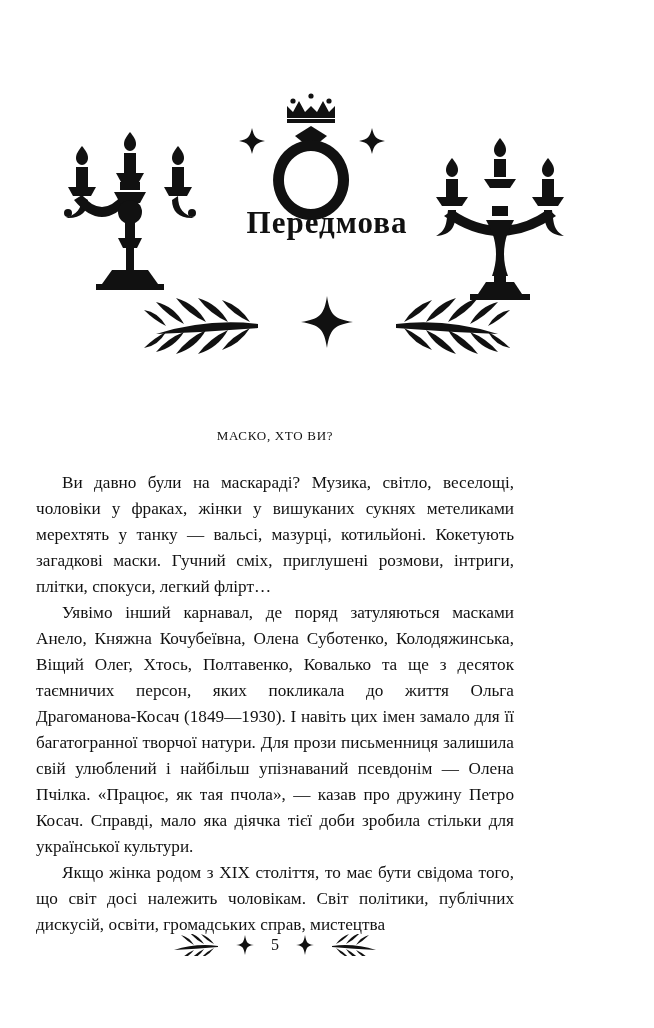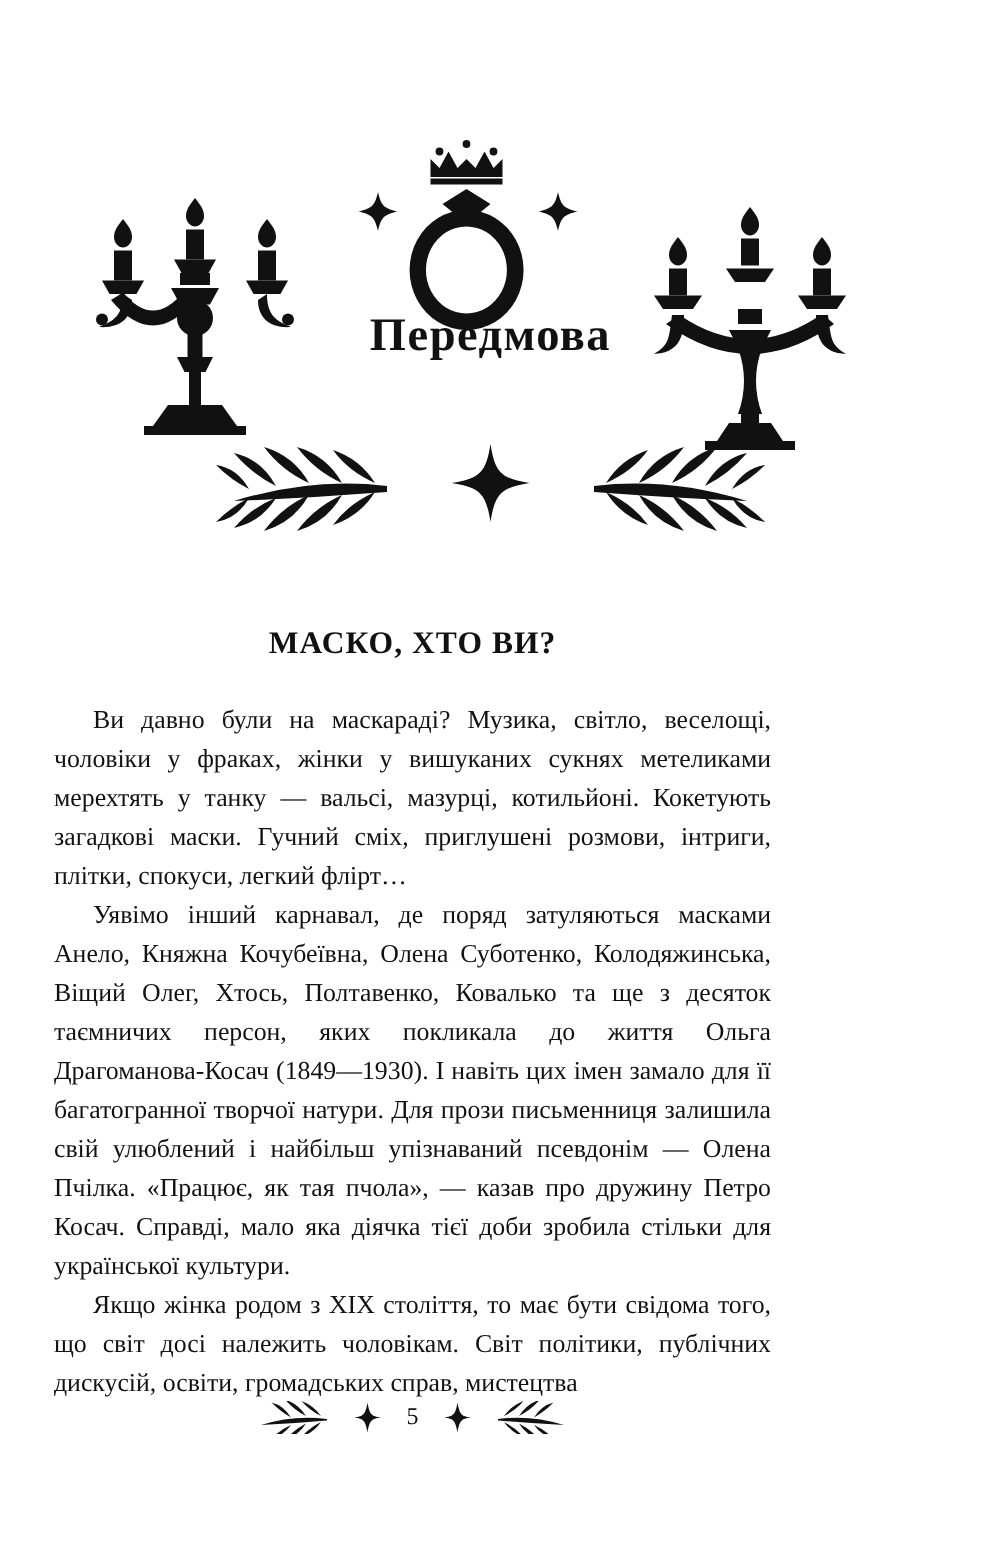--- a/index.html
+++ b/index.html
@@ -41,25 +41,24 @@
     font-weight: bold;
     font-size: 31px;
     letter-spacing: 1px;
     color: #111111;
   }
 
   
   .section-heading {
     text-align: center;
     font-family: "Liberation Serif", serif;
-    font-size: 21px;
+    font-size: 13px;
     letter-spacing: 0.7px;
     color: #111111;
-    margin-top: 36px;
-    font-weight: bold;
+    margin-top: 48px;
   }
 
   
   .body-text {
     margin: 26px auto 0 auto;
     width: 478px;
     font-size: 17.2px;
     line-height: 26px;
     text-align: justify;
     text-justify: inter-word;

